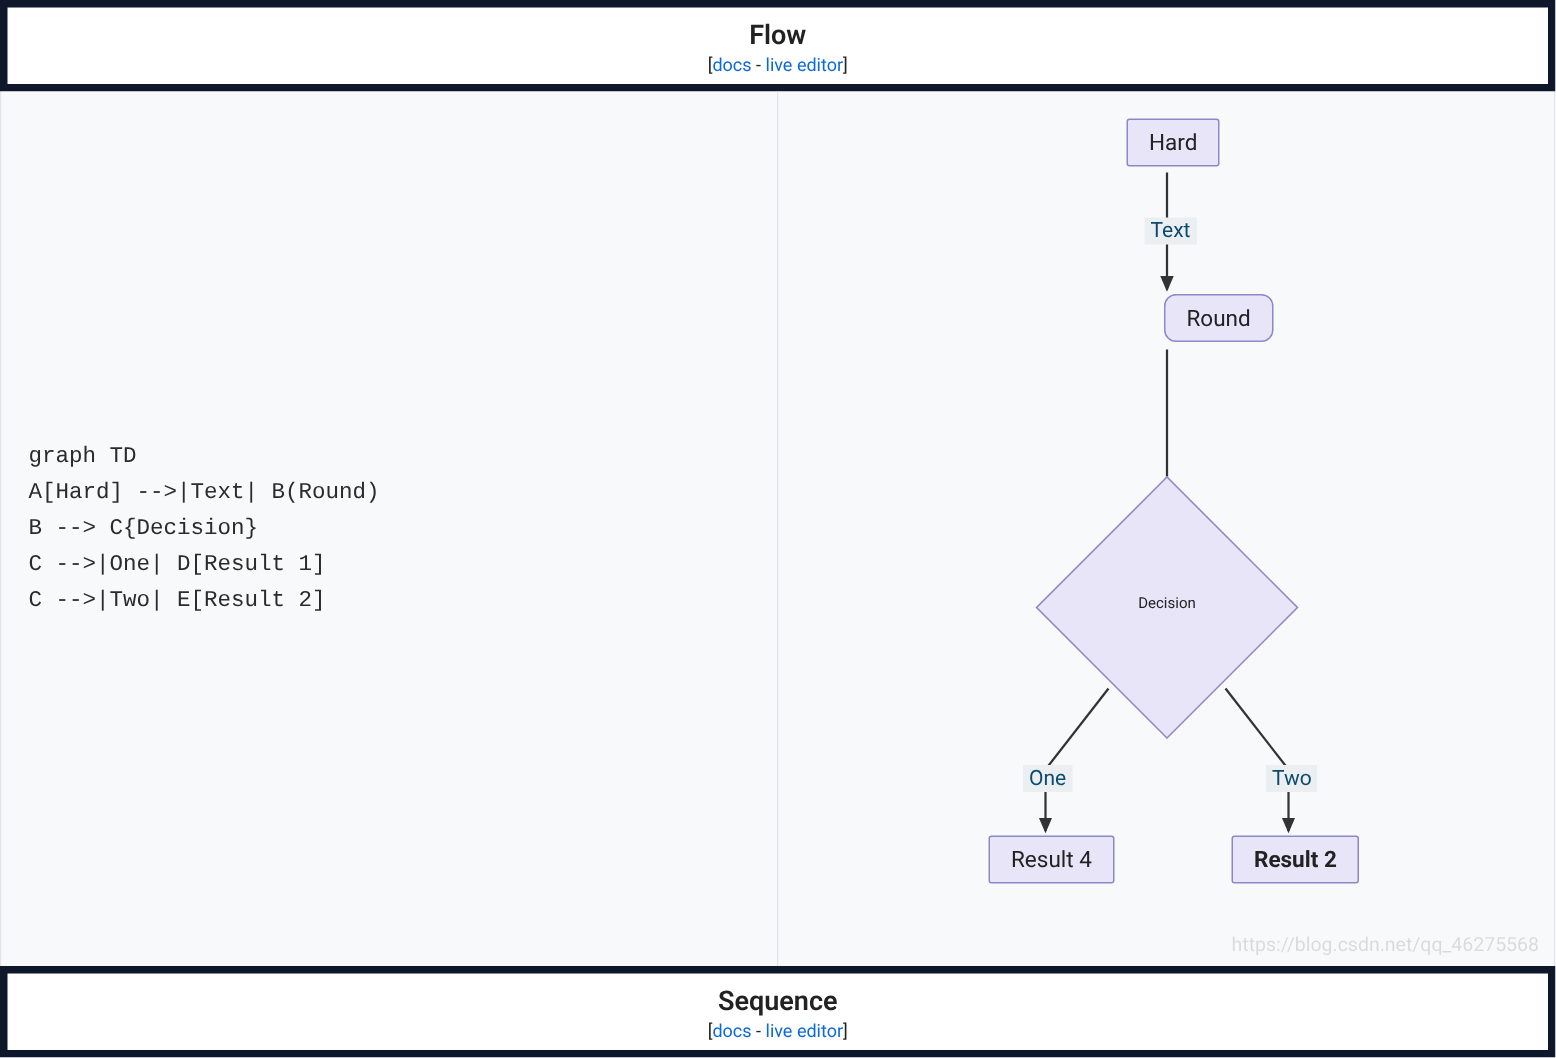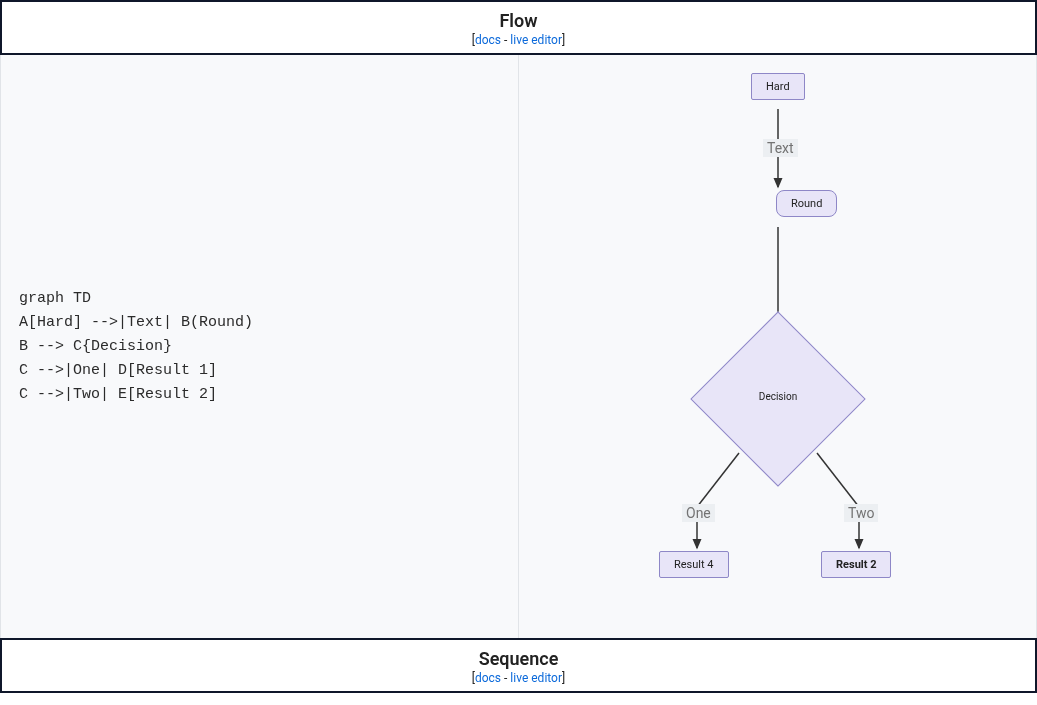--- a/index.html
+++ b/index.html
@@ -5,21 +5,21 @@
   * { box-sizing: border-box; }
   body {
     margin: 0;
     font-family: "Segoe UI", -apple-system, BlinkMacSystemFont, Roboto, Helvetica, Arial, sans-serif;
     background: #fff;
     color: #222;
     width: 1037px;
   }
   .section-header {
     text-align: center;
-    border: 2px solid #0f172a;
+    border: 5px solid #0f172a;
     background: #fff;
     padding: 8px 0 6px;
   }
   .section-header .title {
     font-weight: 600;
     font-size: 18px;
   }
   .section-header .links {
     font-size: 12px;
     color: #222;
@@ -56,21 +56,21 @@
   
   .diagram {
     position: absolute;
     inset: 0;
   }
   .node {
     position: absolute;
     border: 1px solid #8e87c7;
     background: #e8e5f8;
     color: #222;
-    font-size: 11px;
+    font-size: 15px;
     display: flex;
     align-items: center;
     justify-content: center;
     padding: 6px 14px;
   }
   .node.rect { border-radius: 2px; }
   .node.round { border-radius: 8px; }
   .diamond {
     position: absolute;
     width: 124px;
@@ -82,21 +82,21 @@
   .diamond-label {
     position: absolute;
     font-size: 10px;
     color: #222;
     text-align: center;
   }
   .edge-label {
     position: absolute;
     background: #eceff2;
     font-size: 14px;
-    color: #737373;
+    color: #0c4a6e;
     padding: 1px 4px;
   }
   svg.arrows {
     position: absolute;
     inset: 0;
     width: 100%;
     height: 100%;
     overflow: visible;
   }
   .arrow-line {
@@ -172,20 +172,21 @@
       <div class="edge-label" style="left:325px; top:449px;">Two</div>
 
       <div class="node rect" style="left:140px; top:496px;">
         <span>Result 4</span>
       </div>
       <div class="node rect" style="left:302px; top:496px;font-weight:bold;">
         <span>Result 2</span>
       </div>
 
     </div>
+    <div class="watermark">https://blog.csdn.net/qq_46275568</div>
   </div>
 </div>
 
 <div class="section-header">
   <div class="title">Sequence</div>
   <div class="links">
     <span>[</span><a href="#">docs</a><span> - </span><a href="#">live editor</a><span>]</span>
   </div>
 </div>
 

